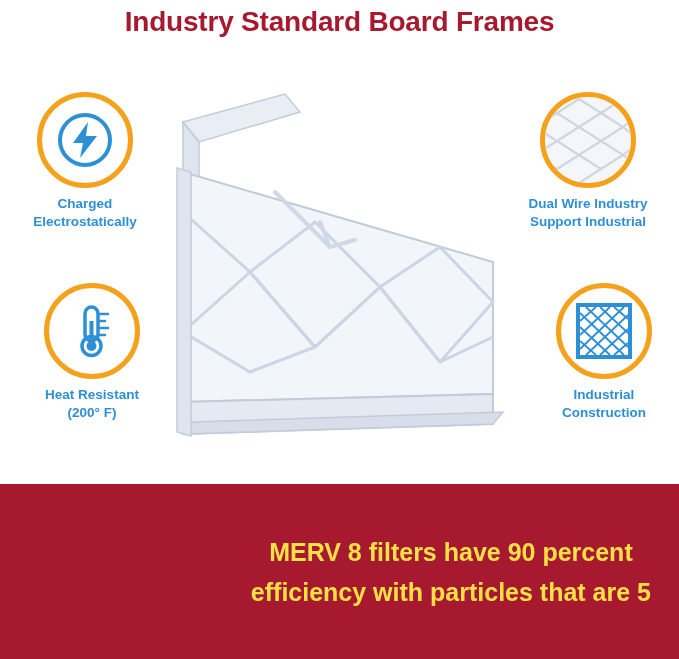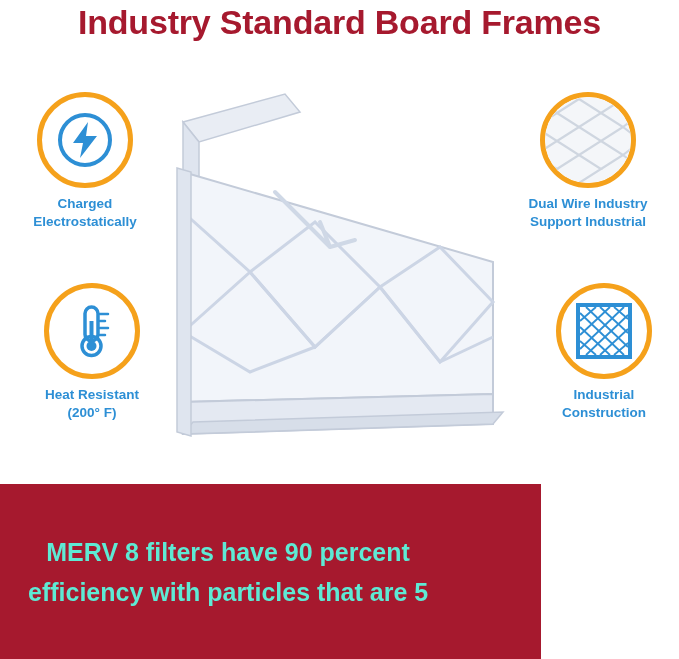--- a/index.html
+++ b/index.html
@@ -20,21 +20,21 @@
     background: #ffffff;
   }
 
   
   .title {
     position: absolute;
     top: 2px;
     left: 0;
     width: 679px;
     text-align: center;
-    font-size: 34px;
+    font-size: 28px;
     font-weight: bold;
     color: #a6192e;
     letter-spacing: -0.2px;
     line-height: 40px;
   }
 
   
   .feature {
     position: absolute;
     width: 160px;
@@ -75,27 +75,27 @@
     top: 72px;
     width: 360px;
     height: 400px;
   }
 
   
   .band {
     position: absolute;
     left: 0;
     bottom: 0;
-    width: 541px;
+    width: 679px;
     height: 175px;
     background: #a6192e;
-    color: #5eead4;
+    color: #fde047;
     display: flex;
     align-items: center;
-    justify-content: flex-start;
+    justify-content: flex-end;
   }
   .band-text {
     text-align: center;
     font-size: 25px;
     font-weight: bold;
     line-height: 40px;
     padding: 0 28px;
   }
 </style>
 </head>

